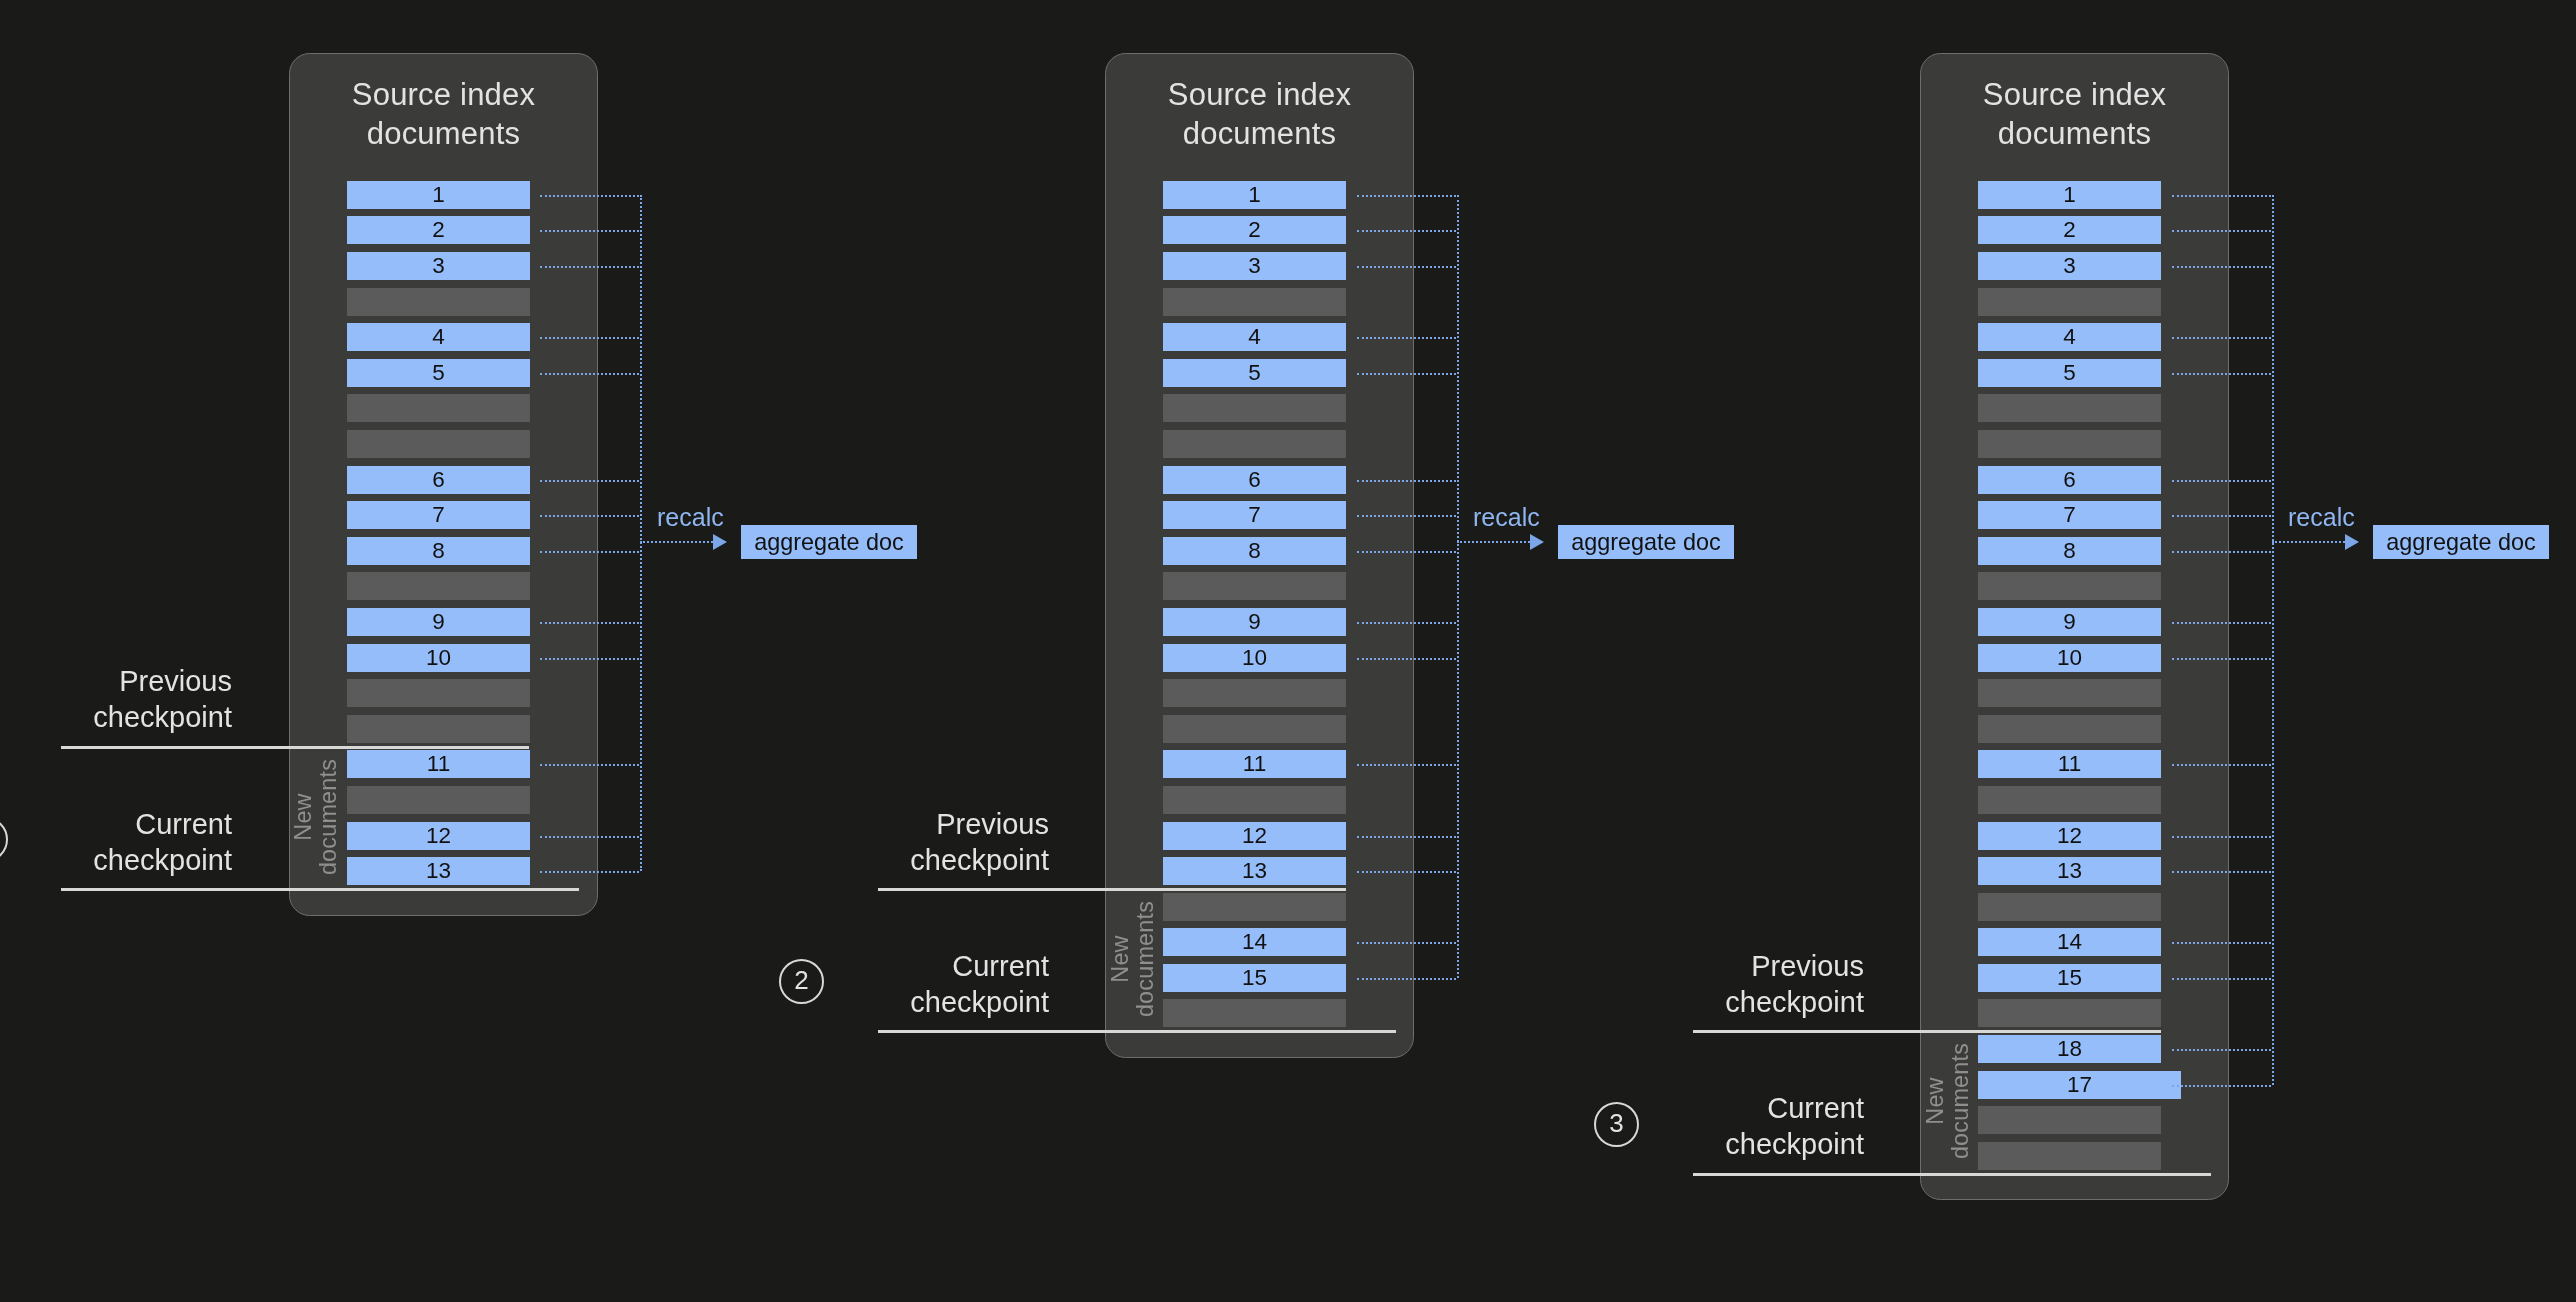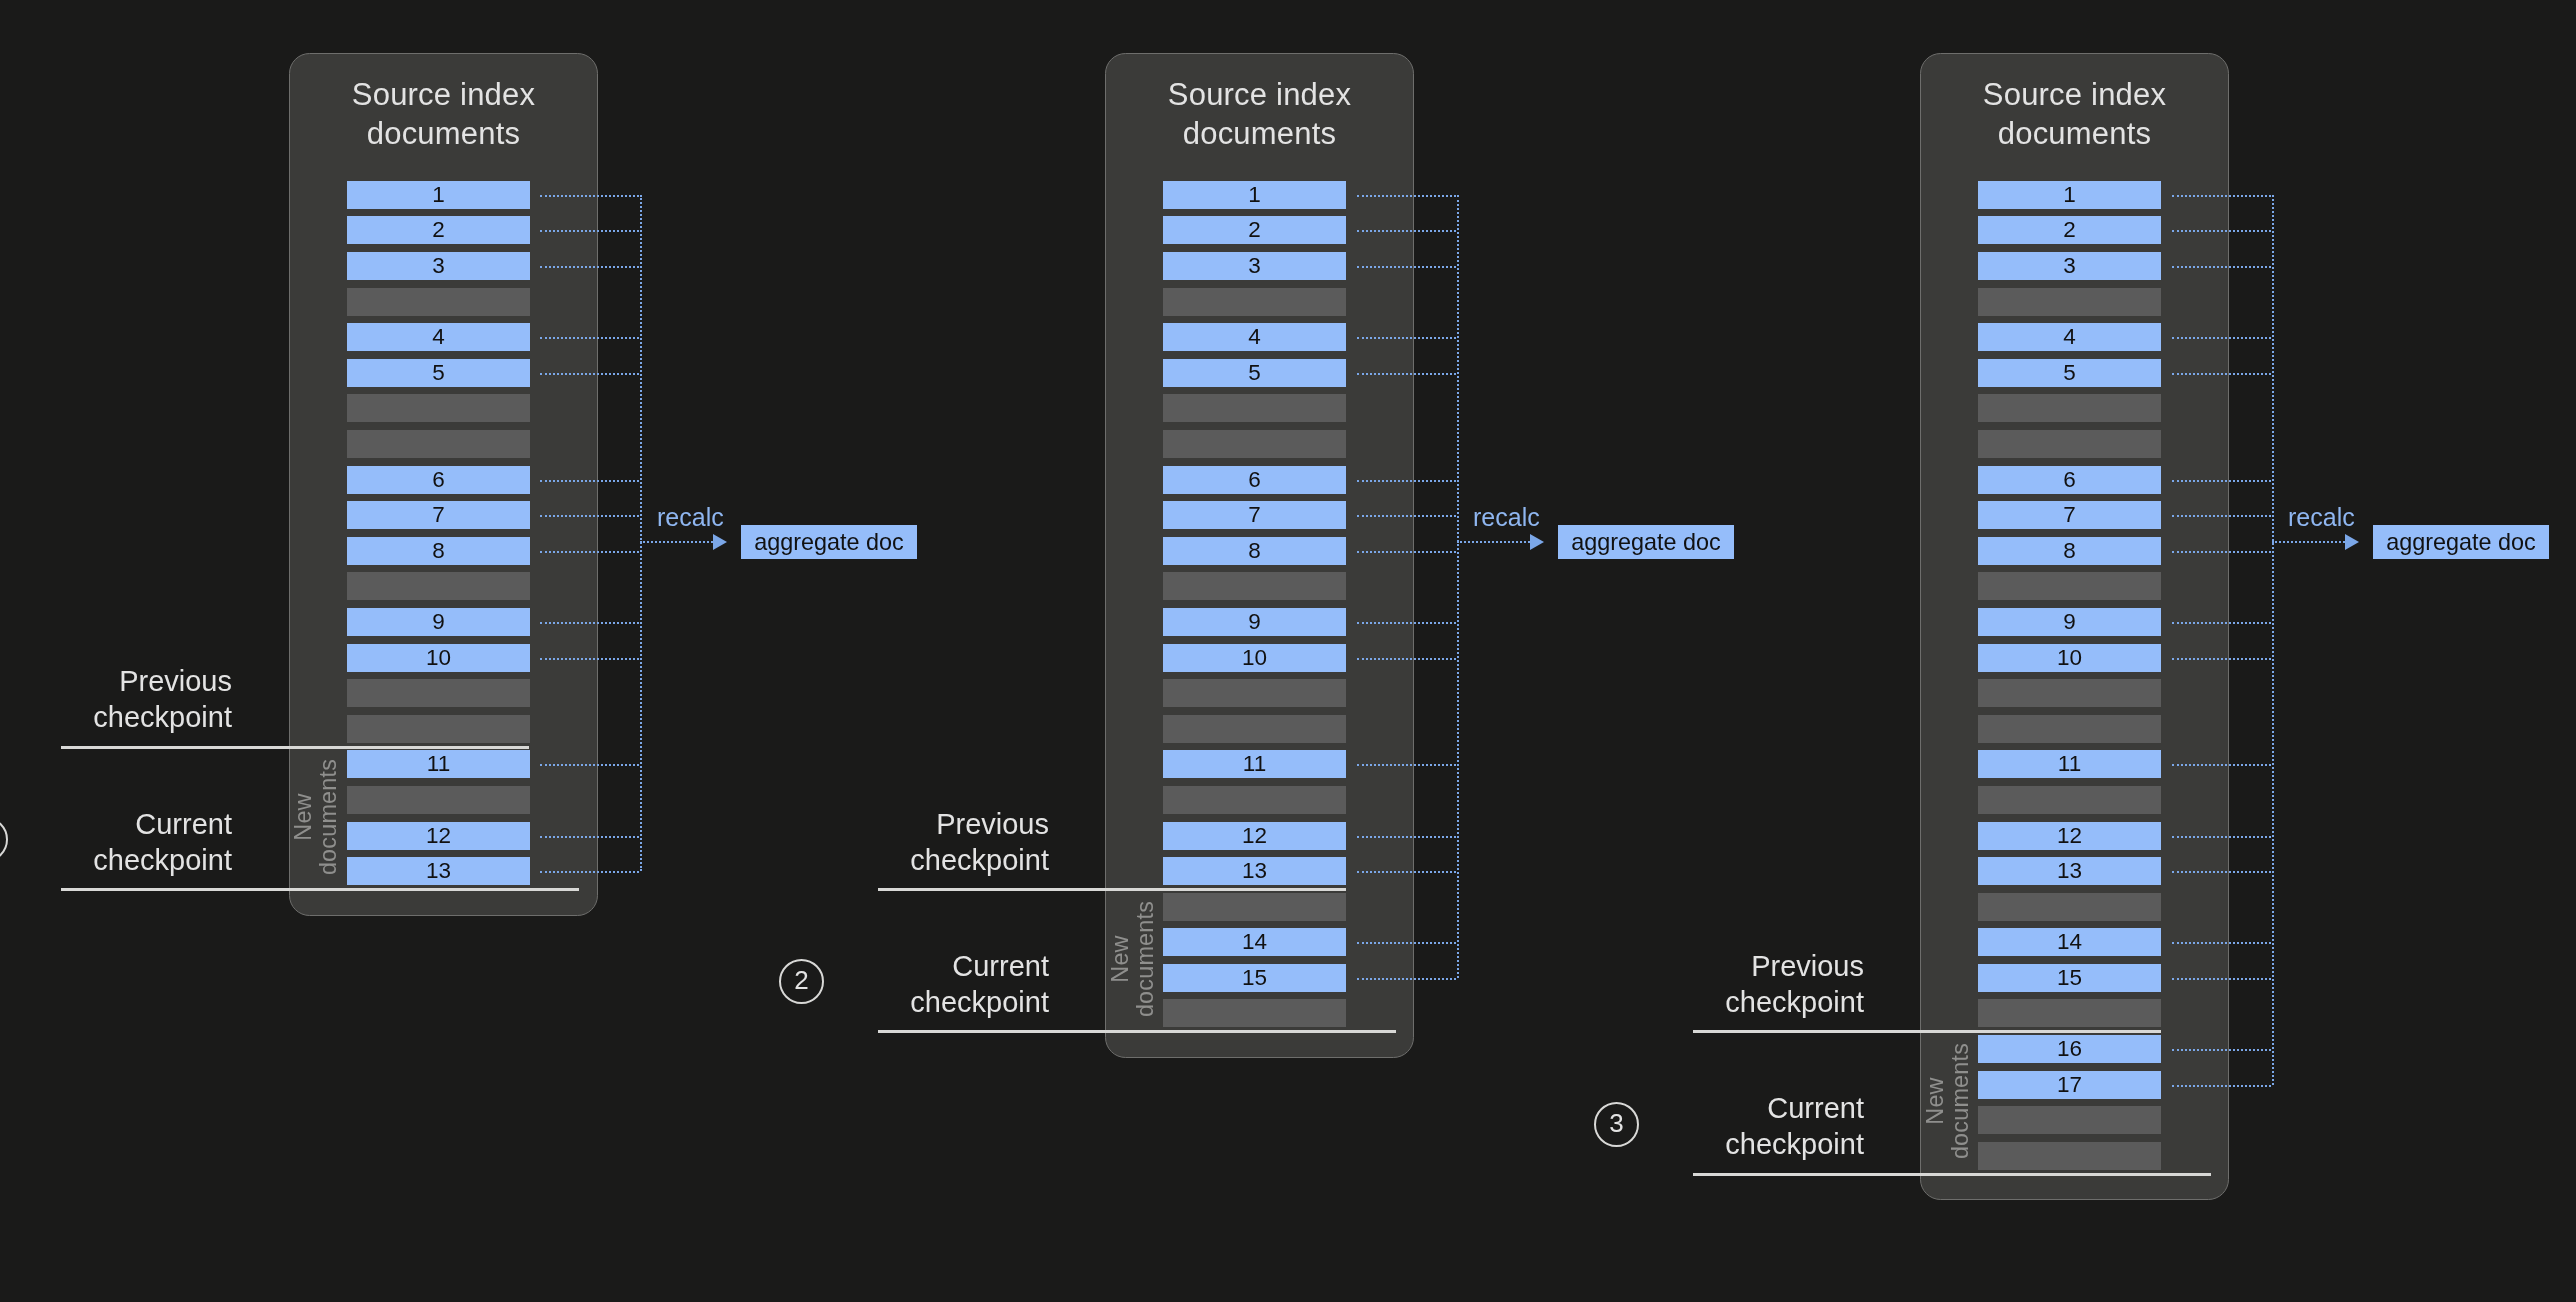--- a/index.html
+++ b/index.html
@@ -235,22 +235,22 @@
     <div class="row blank" style="left: 1978px; top: 679px; width: 183px;"></div>
     <div class="row blank" style="left: 1978px; top: 715px; width: 183px;"></div>
     <div class="row doc" style="left: 1978px; top: 750px; width: 183px;">11</div>
     <div class="row blank" style="left: 1978px; top: 786px; width: 183px;"></div>
     <div class="row doc" style="left: 1978px; top: 822px; width: 183px;">12</div>
     <div class="row doc" style="left: 1978px; top: 857px; width: 183px;">13</div>
     <div class="row blank" style="left: 1978px; top: 893px; width: 183px;"></div>
     <div class="row doc" style="left: 1978px; top: 928px; width: 183px;">14</div>
     <div class="row doc" style="left: 1978px; top: 964px; width: 183px;">15</div>
     <div class="row blank" style="left: 1978px; top: 999px; width: 183px;"></div>
-    <div class="row doc" style="left: 1978px; top: 1035px; width: 183px;">16</div>
-    <div class="row doc" style="left: 1978px; top: 1071px; width: 183px;">17</div>
+    <div class="row doc" style="left: 1978px; top: 1035px; width: 183px;">18</div>
+    <div class="row doc" style="left: 1978px; top: 1071px; width: 203px;">17</div>
     <div class="row blank" style="left: 1978px; top: 1106px; width: 183px;"></div>
     <div class="row blank" style="left: 1978px; top: 1142px; width: 183px;"></div>
     <div class="cp-line" style="left: 1693px; top: 1030px; width: 468px;"></div>
     <div class="cp-line" style="left: 1693px; top: 1173px; width: 518px;"></div>
     <div class="cp-label" style="left: 1649px; width: 215px; top: 948px;">Previous
 checkpoint</div>
     <div class="cp-label" style="left: 1649px; width: 215px; top: 1090px;">Current
 checkpoint</div>
     <div class="cp-num" style="left: 1594px; top: 1102px;">3</div>
     <div class="newdocs" style="width: 142px; left: 1877px; top: 1076px;">New

